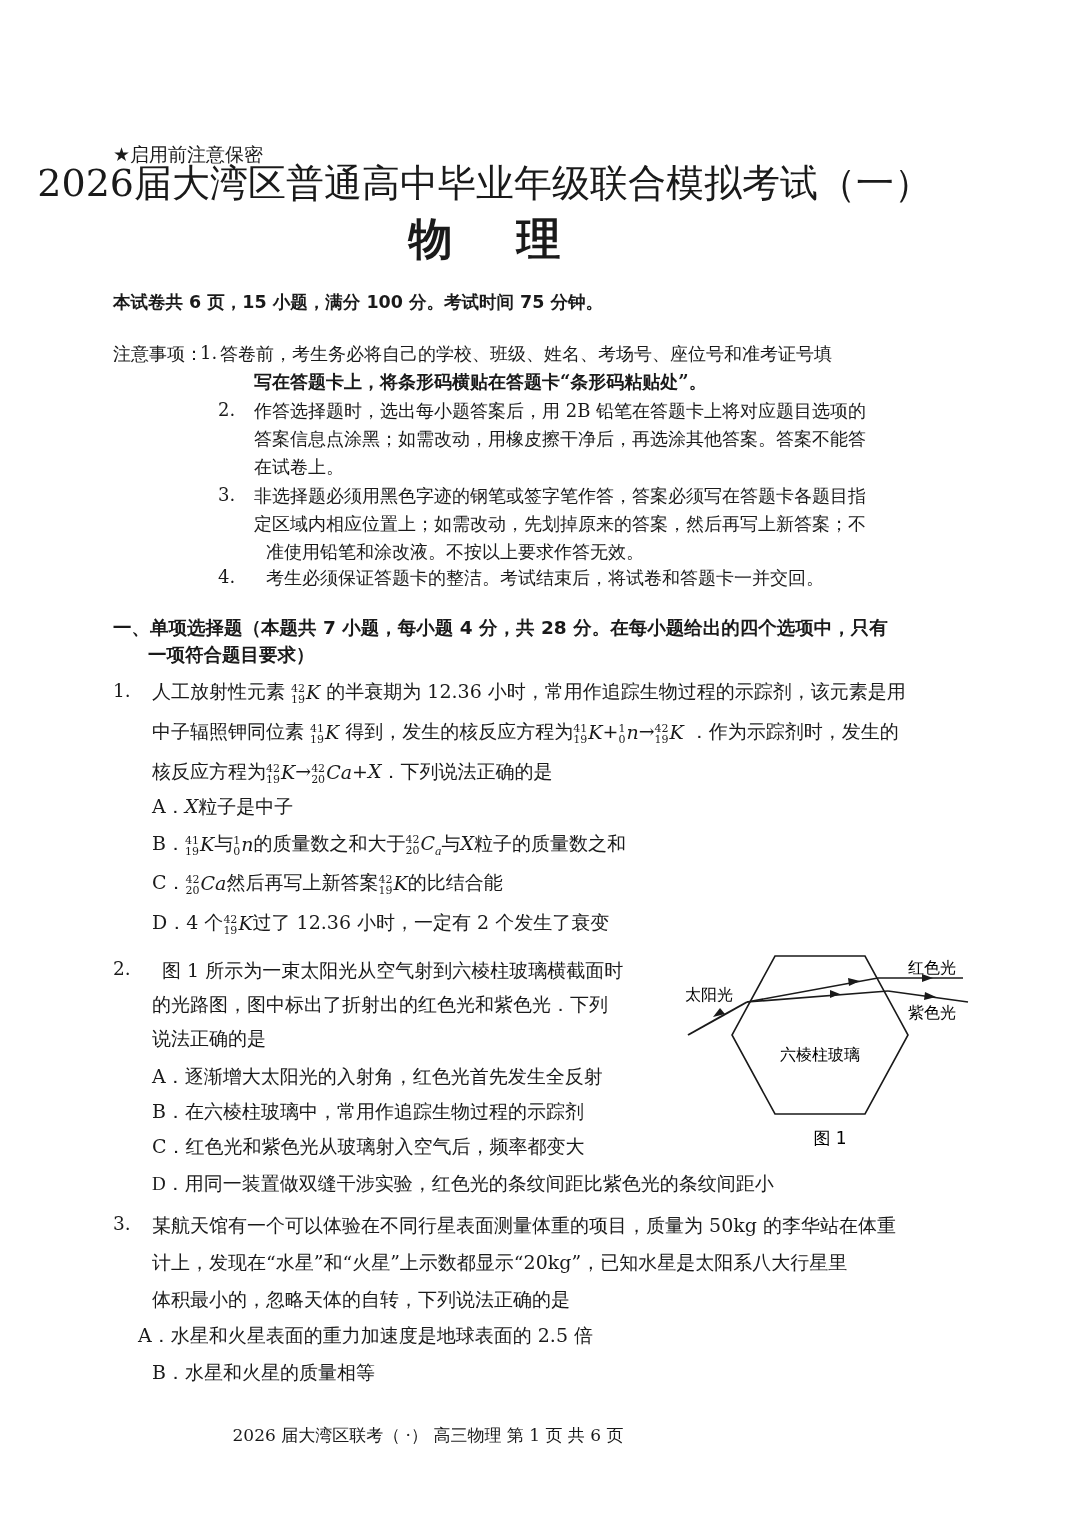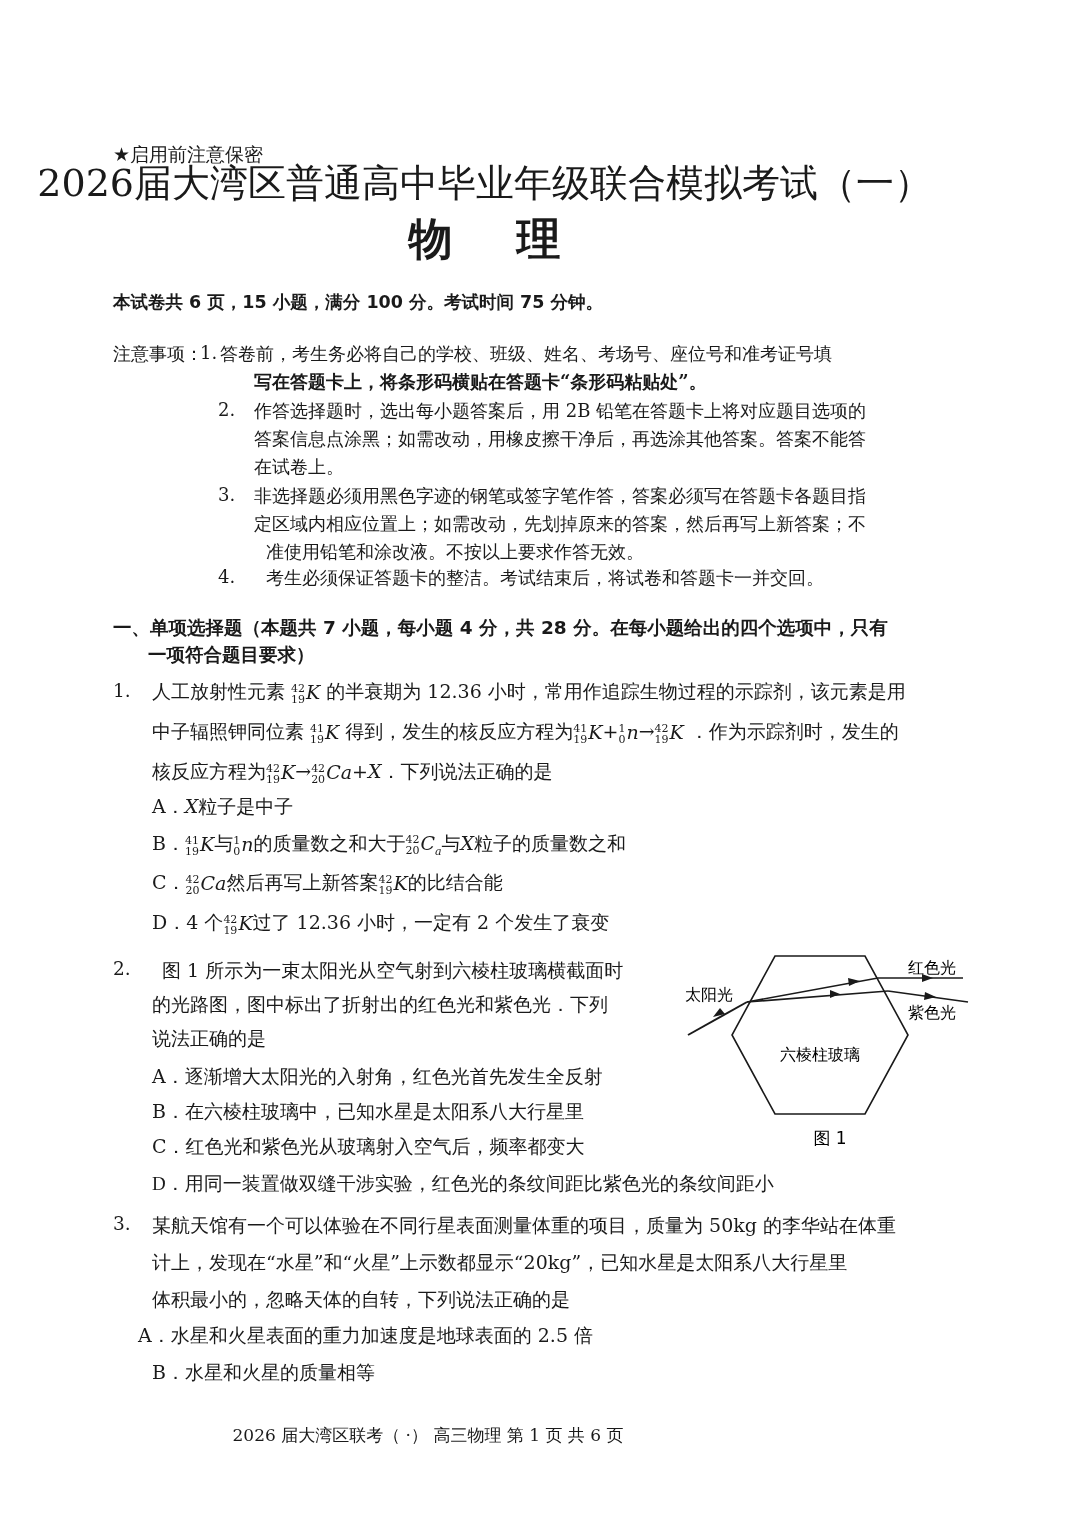--- a/index.html
+++ b/index.html
@@ -124,21 +124,21 @@
         <span>42</span>
         <span>19</span>
       </span><span class="sym">K</span></span><span>过了 12.36 小时，一定有 2 个发生了衰变</span>
 </div>
 
 <div class="abs qnum" style="left:113px; top:958px;">2.</div>
 <div class="abs qtext" style="left:152px; top:958px;margin-left:10px;">图 1 所示为一束太阳光从空气射到六棱柱玻璃横截面时</div>
 <div class="abs qtext" style="left:152px; top:992px;">的光路图，图中标出了折射出的红色光和紫色光．下列</div>
 <div class="abs qtext" style="left:152px; top:1026px;">说法正确的是</div>
 <div class="abs opt" style="left:152px; top:1064px;"><span>A．</span><span>逐渐增大太阳光的入射角，红色光首先发生全反射</span></div>
-<div class="abs opt" style="left:152px; top:1099px;"><span>B．</span><span>在六棱柱玻璃中，已知水星是太阳系八大行星里</span></div>
+<div class="abs opt" style="left:152px; top:1099px;"><span>B．</span><span>在六棱柱玻璃中，常用作追踪生物过程的示踪剂</span></div>
 <div class="abs opt" style="left:152px; top:1134px;"><span>C．</span><span>红色光和紫色光从玻璃射入空气后，频率都变大</span></div>
 <div class="abs opt" style="left:152px; top:1171px;font-family:Liberation Serif, serif;"><span>D．</span><span>用同一装置做双缝干涉实验，红色光的条纹间距比紫色光的条纹间距小</span></div>
 
 <svg class="fig" width="300" height="210" viewBox="0 0 300 210">
 
   <polygon points="95,8 185,8 228,87 185,166 95,166 52,87" fill="none" stroke="#1a1a1a" stroke-width="1.6"></polygon>
 
   <line x1="8" y1="87" x2="67" y2="54" stroke="#1a1a1a" stroke-width="2"></line>
   <polygon points="45,66 33,69 40,60" fill="#1a1a1a"></polygon>
 

